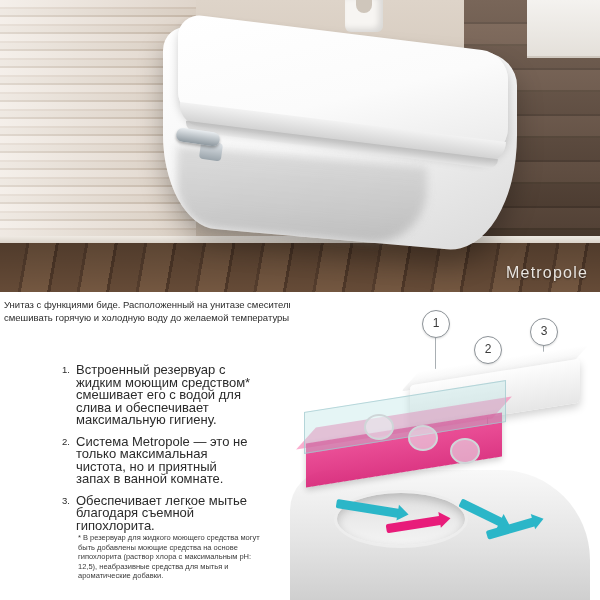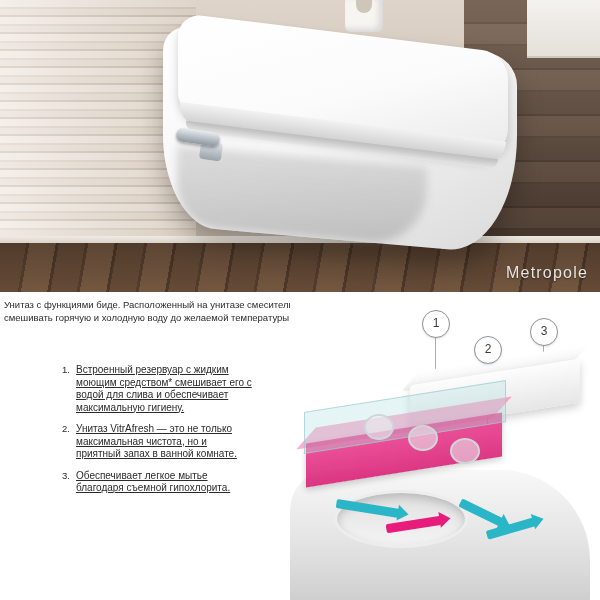--- a/index.html
+++ b/index.html
@@ -214,24 +214,23 @@
     margin-bottom: 9px;
   }
   .li-num {
     width: 14px;
     flex: 0 0 14px;
     font-size: 9.5px;
     color: #2b2b2b;
     line-height: 12.5px;
   }
   .li-txt {
-    font-size: 10px;
+    font-size: 13px;
     line-height: 12.5px;
     color: #2b2b2b;
-    text-decoration: underline;
   }
   .footnote {
     position: absolute;
     left: 78px; top: 533px;
     width: 182px;
     font-size: 7.5px;
     line-height: 9.6px;
     color: #3a3a3a;
   }
 
@@ -378,28 +377,29 @@
 
   <div class="intro">Унитаз с функциями биде. Расположенный на унитазе смеситель позволяет смешивать горячую и холодную воду до желаемой температуры.</div>
 
   <div class="list">
     <div class="li">
       <div class="li-num">1.</div>
       <div class="li-txt">Встроенный резервуар с жидким моющим средством* смешивает его с водой для слива и обеспечивает максимальную гигиену.</div>
     </div>
     <div class="li">
       <div class="li-num">2.</div>
-      <div class="li-txt">Унитаз VitrAfresh — это не только максимальная чистота, но и приятный запах в ванной комнате.</div>
+      <div class="li-txt">Система Metropole — это не только максимальная чистота, но и приятный запах в ванной комнате.</div>
     </div>
     <div class="li">
       <div class="li-num">3.</div>
       <div class="li-txt">Обеспечивает легкое мытье благодаря съемной гипохлорита.</div>
     </div>
   </div>
 
+  <div class="footnote">* В резервуар для жидкого моющего средства могут быть добавлены моющие средства на основе гипохлорита (раствор хлора с максимальным рН: 12,5), неабразивные средства для мытья и ароматические добавки.</div>
 
   <div class="diagram">
     <div class="leader l1"></div>
     <div class="leader l2"></div>
     <div class="leader l3"></div>
 
     <div class="cistern-top"></div>
     <div class="cistern"></div>
 
     <div class="bowl-base"></div>

